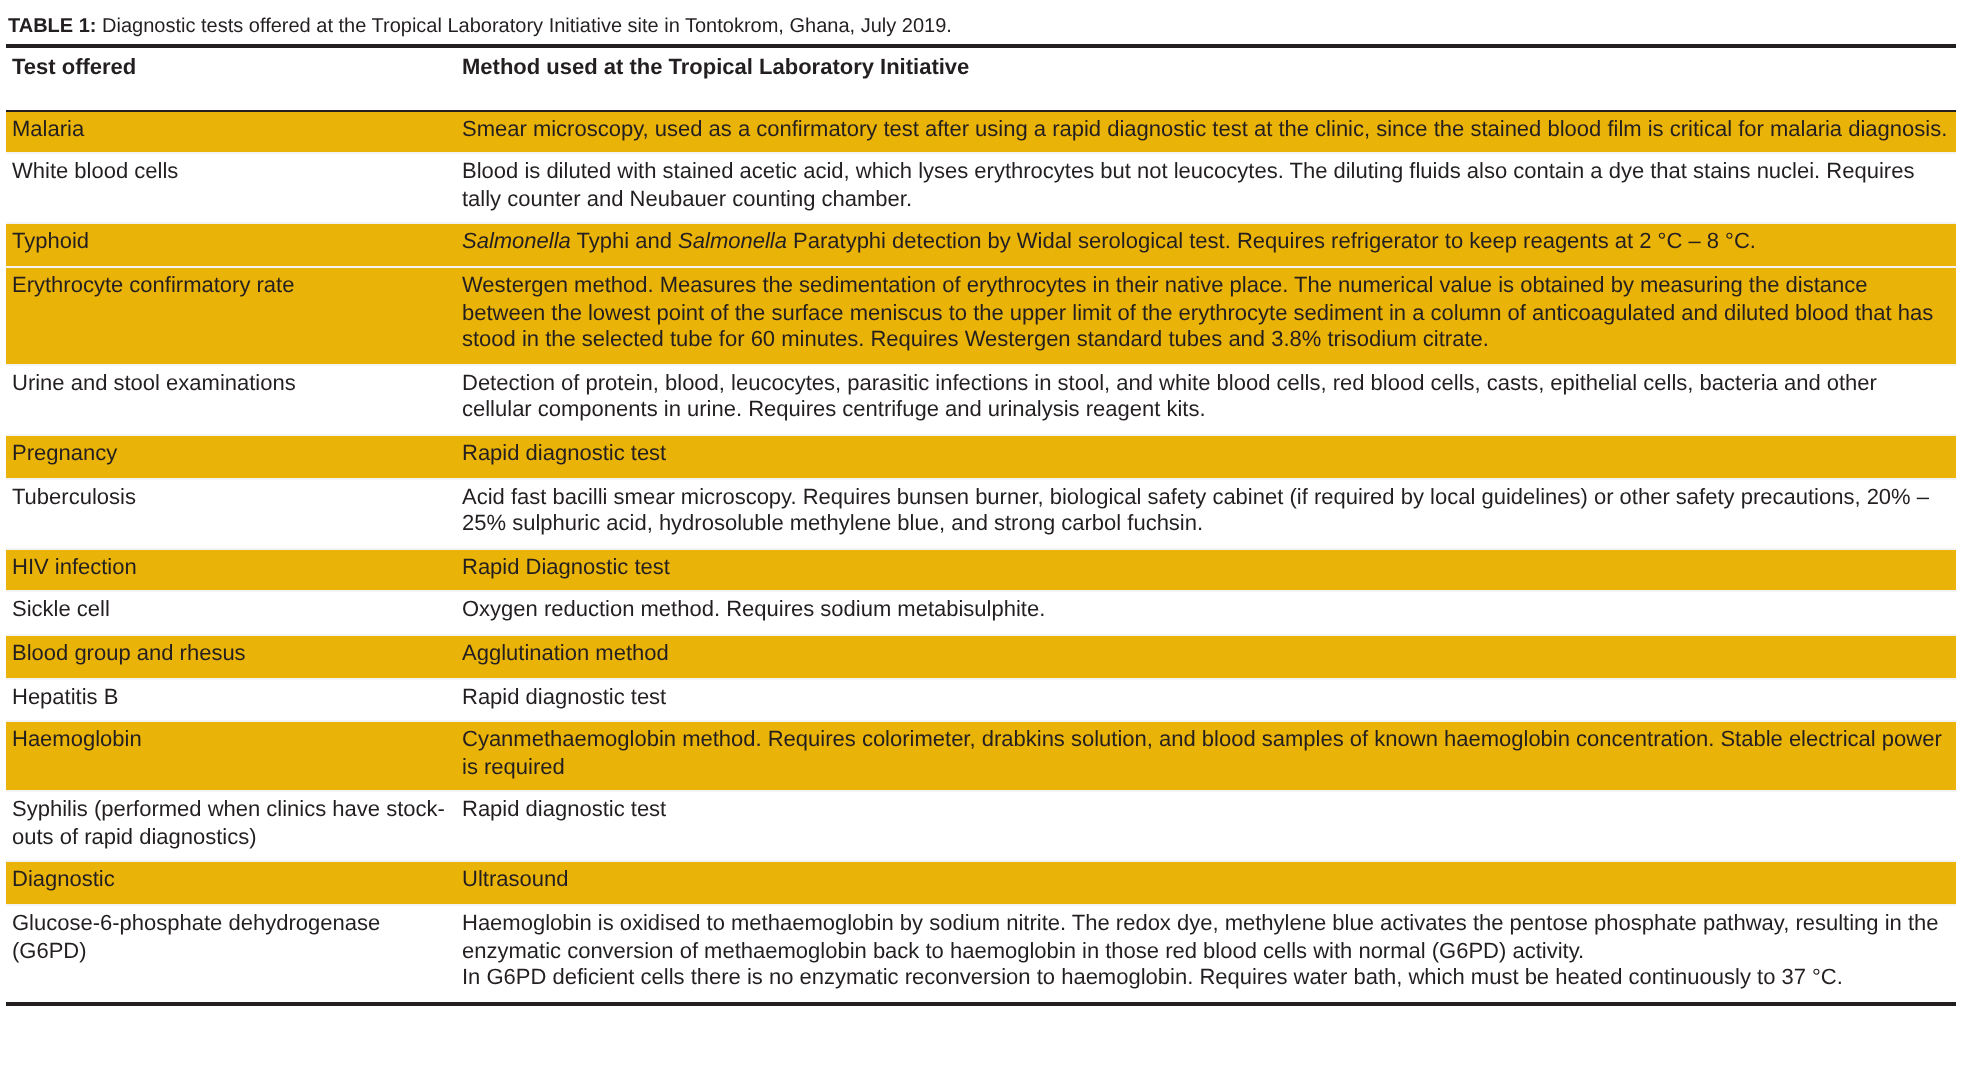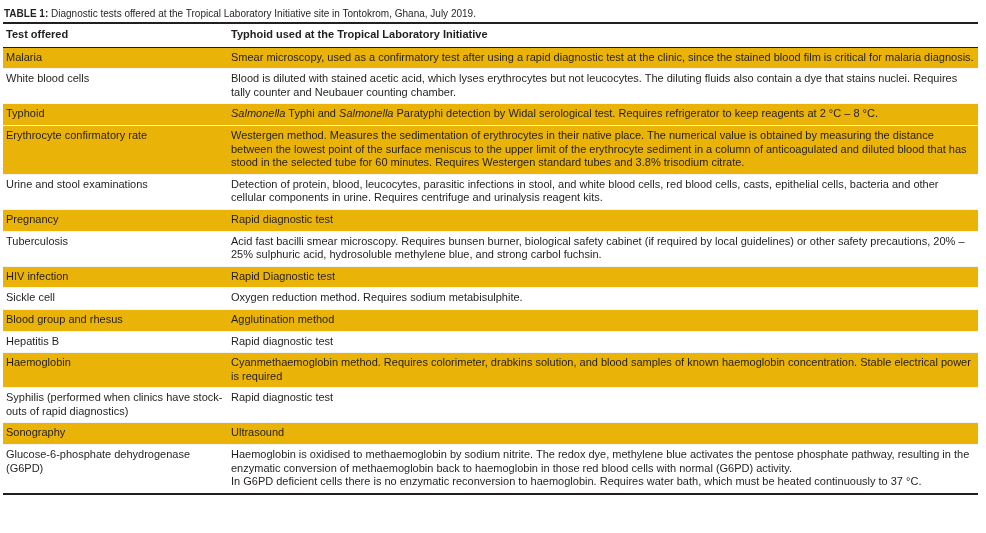--- a/index.html
+++ b/index.html
@@ -37,21 +37,21 @@
       width: 975px;
       table-layout: fixed;
       font-size: 11px;
       line-height: 13.6px;
     }
     col.c1 { width: 225px; }
     col.c2 { width: 750px; }
     thead th {
       text-align: left;
       font-weight: bold;
-      padding: 4px 3px 5px 3px;
+      padding: 4px 3px 13px 3px;
       border-bottom: 1.5px solid #231f20;
       vertical-align: top;
     }
     tbody td {
       padding: 3px 3px 4px 3px;
       vertical-align: top;
       border-top: 1px solid #f4f4f4;
     }
     tbody tr.shade td {
       background: #eab308;
@@ -69,21 +69,21 @@
     <span class="label">TABLE 1:</span><span> Diagnostic tests offered at the Tropical Laboratory Initiative site in Tontokrom, Ghana, July 2019.</span>
   </div>
   <table>
     <colgroup>
         <col class="c1">
         <col class="c2">
       </colgroup>
     <thead>
       <tr>
         <th>Test offered</th>
-        <th>Typhoid used at the Tropical Laboratory Initiative</th>
+        <th>Method used at the Tropical Laboratory Initiative</th>
       </tr>
     </thead>
     <tbody id="tbody">
         <tr class="shade">
           <td>Malaria</td>
           <td>
             <div>Smear microscopy, used as a confirmatory test after using a rapid diagnostic test at the clinic, since the stained blood film is critical for malaria diagnosis.</div>
           </td>
         </tr>
         <tr>
@@ -150,21 +150,21 @@
             <div>Cyanmethaemoglobin method. Requires colorimeter, drabkins solution, and blood samples of known haemoglobin concentration. Stable electrical power is required</div>
           </td>
         </tr>
         <tr>
           <td>Syphilis (performed when clinics have stock-outs of rapid diagnostics)</td>
           <td>
             <div>Rapid diagnostic test</div>
           </td>
         </tr>
         <tr class="shade">
-          <td>Sonography</td>
+          <td>Diagnostic</td>
           <td>
             <div>Ultrasound</div>
           </td>
         </tr>
         <tr>
           <td>Glucose-6-phosphate dehydrogenase (G6PD)</td>
           <td>
             <div>Haemoglobin is oxidised to methaemoglobin by sodium nitrite. The redox dye, methylene blue activates the pentose phosphate pathway, resulting in the enzymatic conversion of methaemoglobin back to haemoglobin in those red blood cells with normal (G6PD) activity.</div>
             <div>In G6PD deficient cells there is no enzymatic reconversion to haemoglobin. Requires water bath, which must be heated continuously to 37 °C.</div>
           </td>

